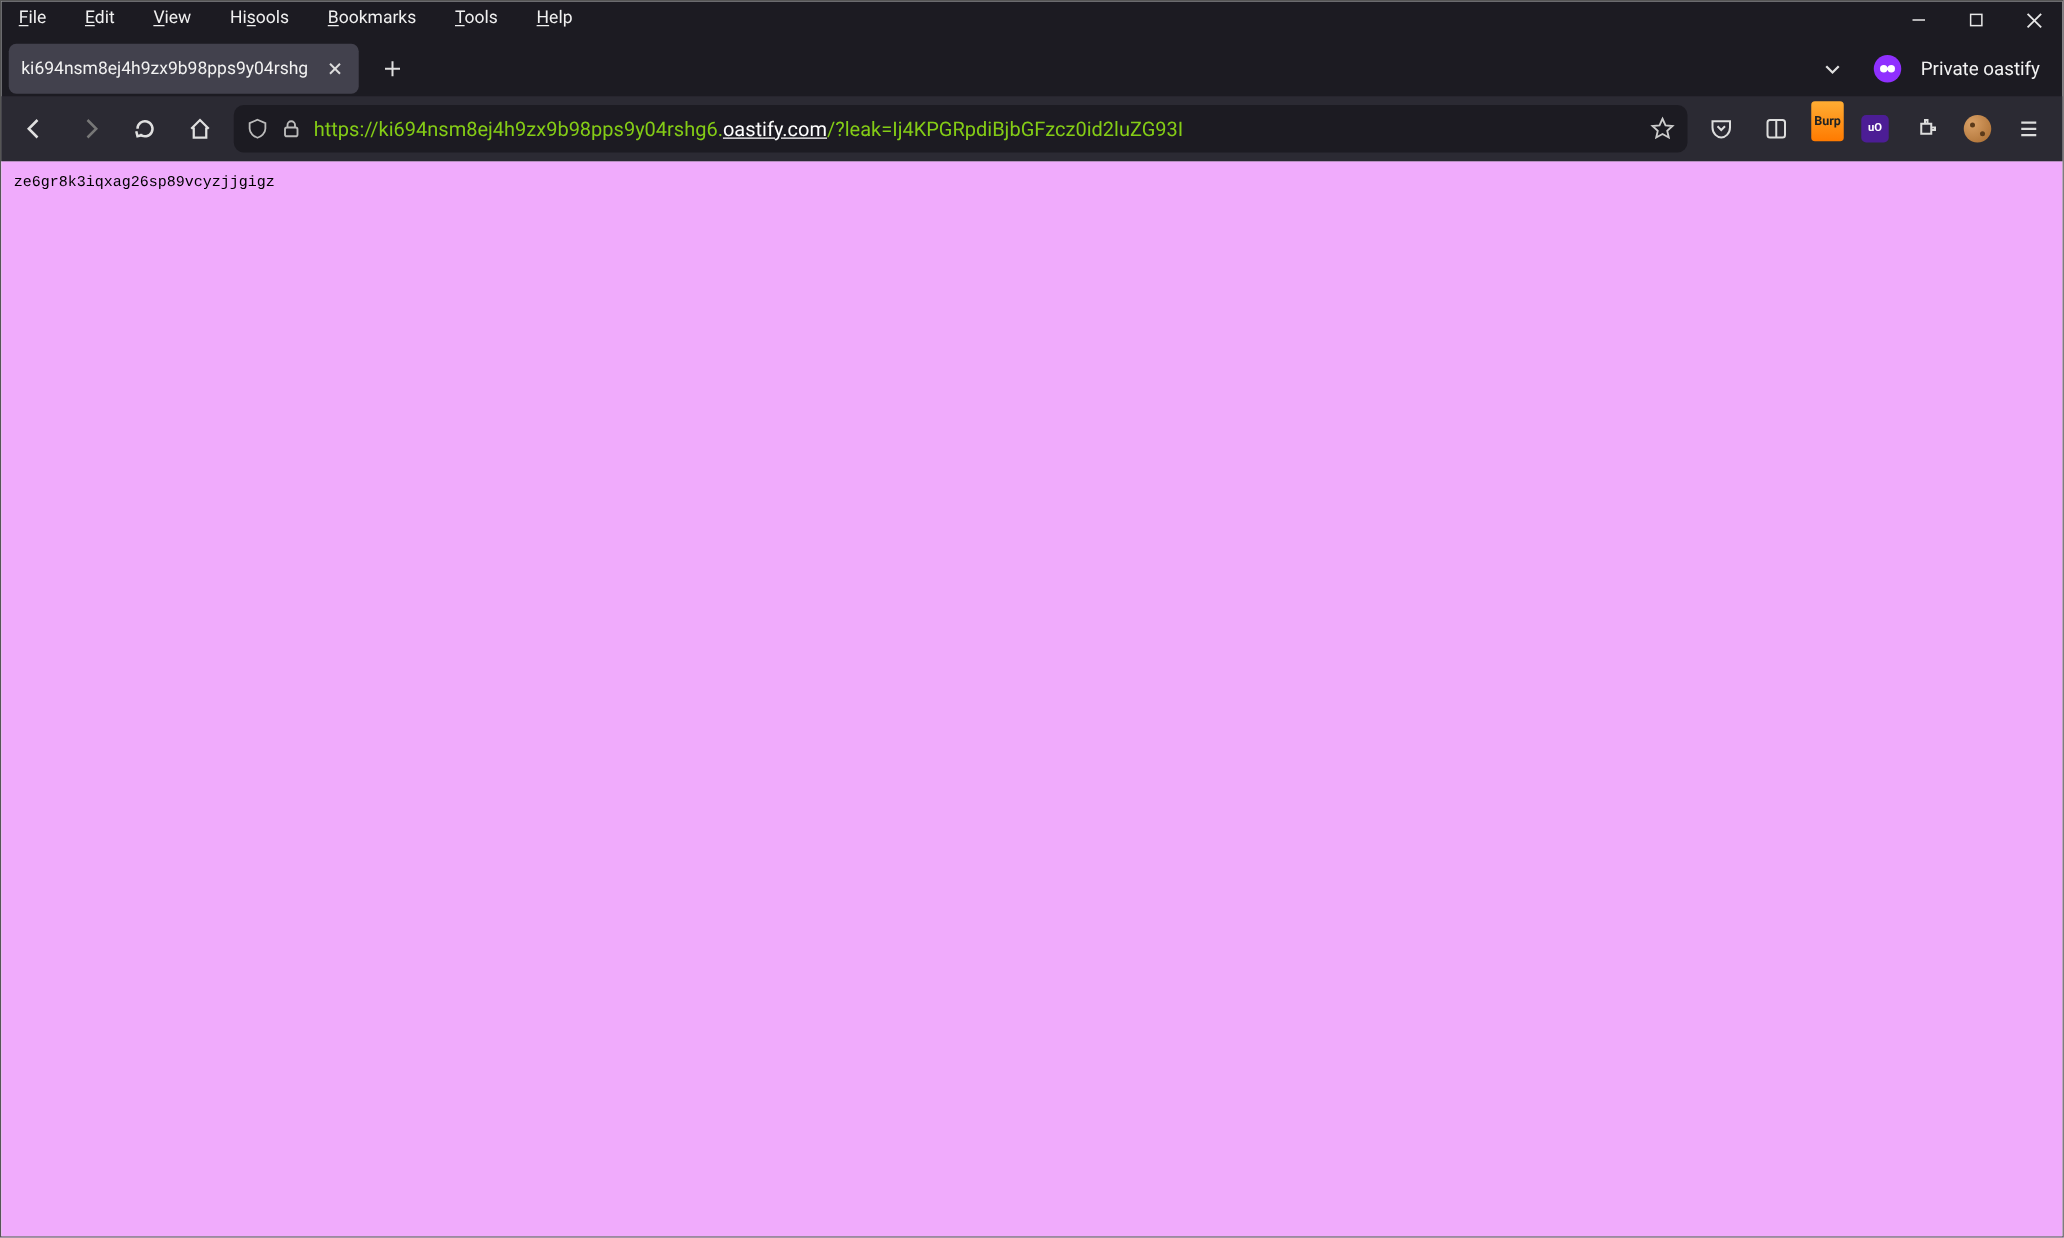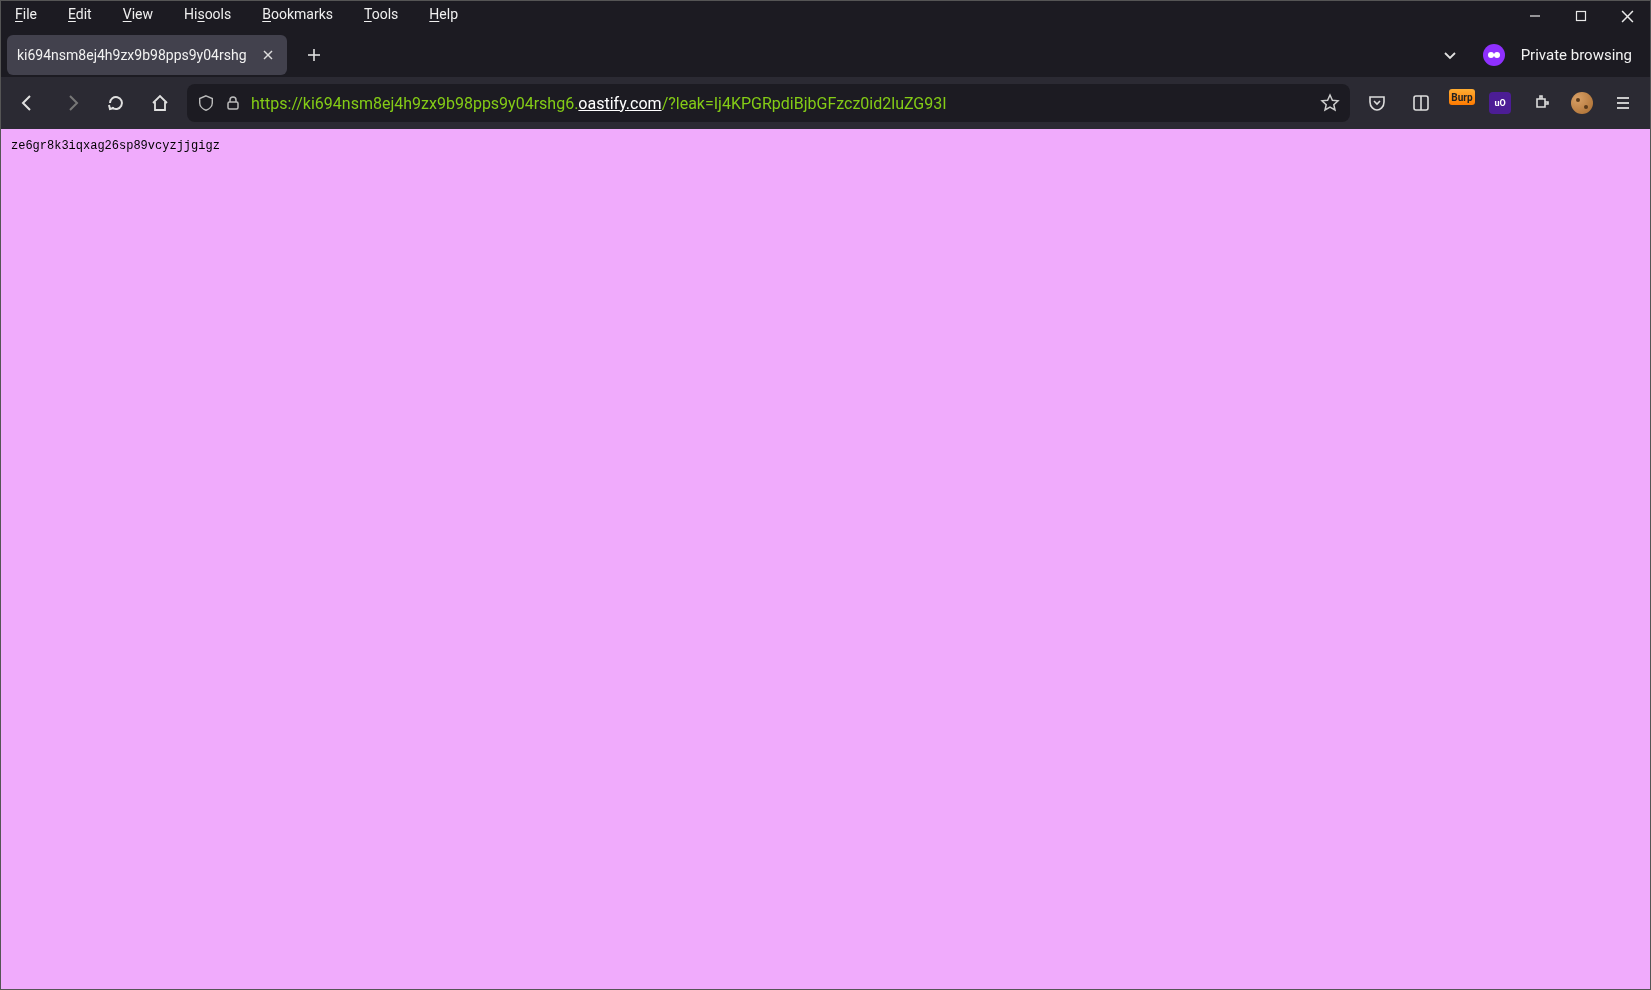--- a/index.html
+++ b/index.html
@@ -131,21 +131,21 @@
     display:flex;
     align-items:center;
     gap:10px;
   }
   .ext-icon {
     width:28px;height:28px;
     display:flex;align-items:center;justify-content:center;
     border-radius:4px;
   }
   .burp {
-    width:26px;height:16px;
+    width:26px;height:32px;
     background:linear-gradient(#ffad33,#ff7a00);
     border-radius:3px;
     font-size:10px;
     font-weight:700;
     color:#222;
     display:flex;align-items:center;justify-content:center;
     position: relative;
     top: -6px;
   }
   .ublock {
@@ -228,21 +228,21 @@
             <polyline points="3,6 8,11 13,6" fill="none" stroke="#e0e0e0" stroke-width="1.8"></polyline>
           </svg>
       </div>
       <div class="private-badge">
         <svg width="14" height="10" viewBox="0 0 14 10">
             <circle cx="4" cy="5" r="3" fill="#fff"></circle>
             <circle cx="10" cy="5" r="3" fill="#fff"></circle>
             <rect x="5" y="4" width="4" height="2" fill="#fff"></rect>
           </svg>
       </div>
-      <span>Private browsing</span>
+      <span>Private oastify</span>
     </div>
   </div>
 
   <div class="navbar">
     <div class="nav-btn">
       <svg width="20" height="20" viewBox="0 0 20 20">
           <polyline points="12,3 5,10 12,17" fill="none" stroke="#e0e0e0" stroke-width="2"></polyline>
         </svg>
     </div>
     <div class="nav-btn disabled">

